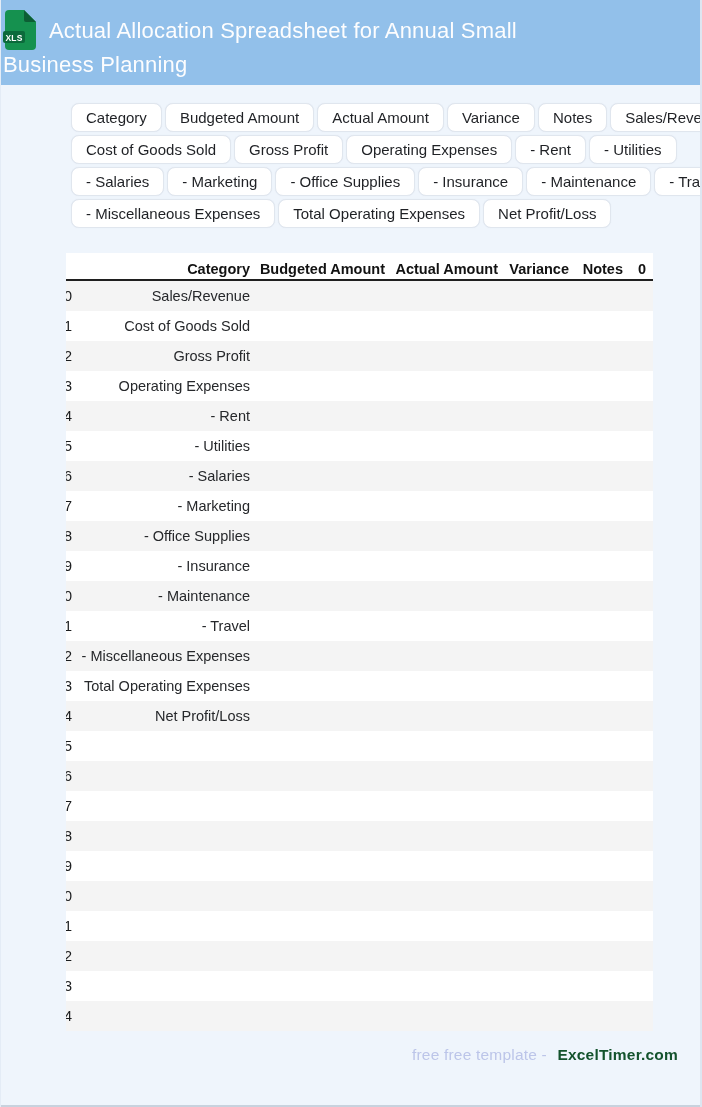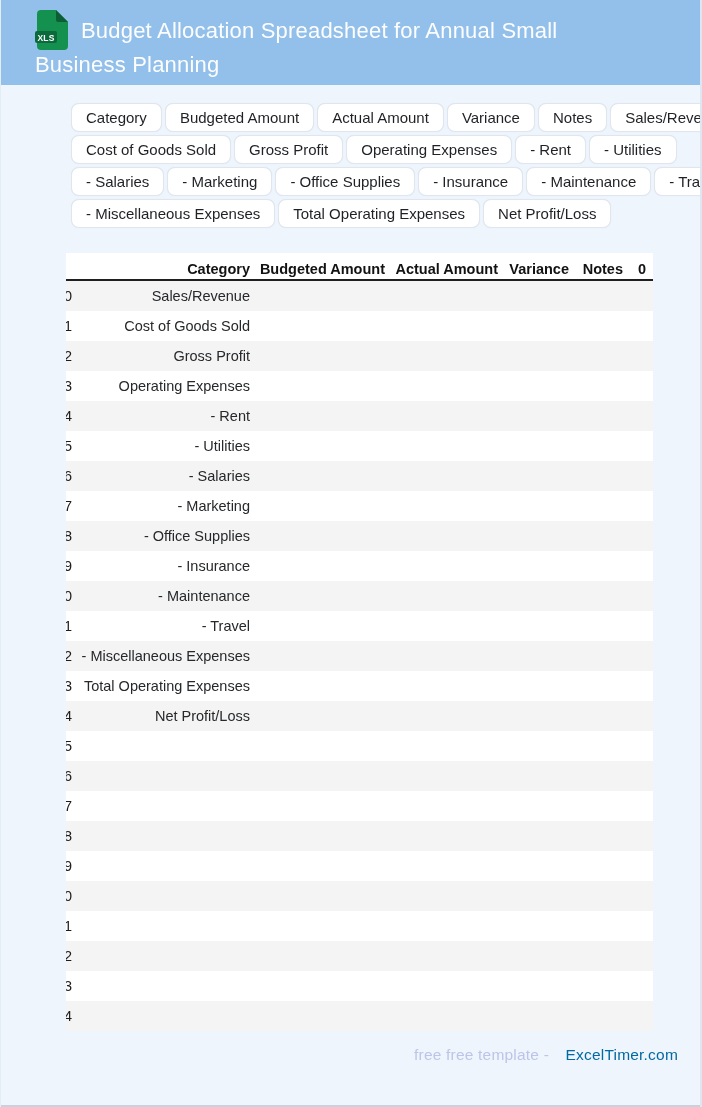--- a/index.html
+++ b/index.html
@@ -8,21 +8,21 @@
     position:relative;width:702px;height:1107px;overflow:hidden;
     background:#eff5fc;box-sizing:border-box;
     border-left:1px solid #e4ecf6;border-right:2px solid #dde6f1;
   }
   
   .appheader{
     position:absolute;top:0;left:0;width:100%;height:85px;
     background:#92c0ea;box-sizing:border-box;
   }
   .apptitle{
-    margin:0;padding:10px 40px 0 34px;max-width:620px;box-sizing:border-box;
+    margin:0;padding:10px 40px 0 2px;max-width:620px;box-sizing:border-box;
     color:#fdfdfe;font-size:22px;line-height:29px;font-weight:500;letter-spacing:.2px;
   }
   .xls-icon{display:inline-block;width:33px;height:40px;vertical-align:-12px;margin-right:13px;}
   
   .chips{position:absolute;top:103px;left:70px;width:625px;}
   .chip-row{display:flex;flex-wrap:nowrap;margin-bottom:3px;}
   .chip{
     display:inline-flex;align-items:center;height:27px;
     background:#ffffff;border:1px solid #e0e6ee;border-radius:8px;
     padding:0 14px;margin-right:3px;white-space:nowrap;
@@ -48,35 +48,35 @@
   .c5{width:23px;}
   .idx{
     position:absolute;left:-64px;top:0;width:70px;height:30px;line-height:30px;
     text-align:right;font-size:14.5px;color:#1a1c1e;
   }
   
   .footer{
     position:absolute;top:1046px;right:22px;font-size:15.5px;letter-spacing:.2px;
   }
   .footer .light{color:#bcc5e9;}
-  .footer .brand{color:#0369a1;font-weight:normal;margin-left:12px;text-decoration:none;}
+  .footer .brand{color:#14532d;font-weight:bold;margin-left:6px;text-decoration:none;}
   .bottomline{position:absolute;left:0;bottom:0;width:100%;height:2px;background:#c8d2de;}
 </style>
 </head>
 <body>
 
 <div id="page">
 
   <header class="appheader">
     <h1 class="apptitle"><span class="xls-icon"><svg width="33" height="40" viewBox="0 0 33 40" xmlns="http://www.w3.org/2000/svg">
             <path d="M6 0 H21 L33 12 V36 a4 4 0 0 1 -4 4 H6 a4 4 0 0 1 -4 -4 V4 a4 4 0 0 1 4 -4 Z" fill="#15914f"></path>
             <path d="M21 0 L33 12 H23 a2 2 0 0 1 -2 -2 Z" fill="#0c5e34"></path>
             <rect x="0" y="21" width="22" height="12" rx="2" fill="#0b6a3b"></rect>
             <text x="11" y="30.5" font-family="Liberation Sans, DejaVu Sans, sans-serif" font-size="8.5" font-weight="bold" fill="#ffffff" text-anchor="middle">XLS</text>
-          </svg></span><span>Budget Allocation Spreadsheet for Annual Small Business Planning</span></h1>
+          </svg></span><span>Actual Allocation Spreadsheet for Annual Small Business Planning</span></h1>
   </header>
 
   <section class="chips">
       <div class="chip-row">
         <span class="chip">Category</span>
         <span class="chip">Budgeted Amount</span>
         <span class="chip">Actual Amount</span>
         <span class="chip">Variance</span>
         <span class="chip">Notes</span>
         <span class="chip">Sales/Revenue</span>

